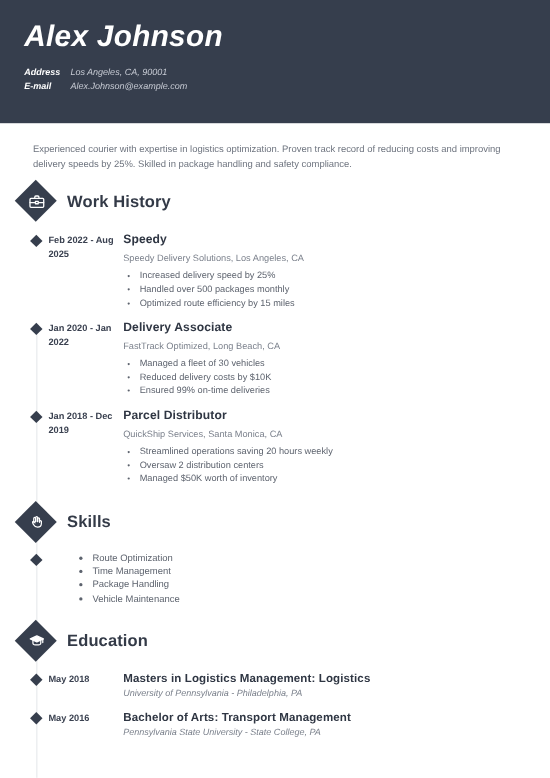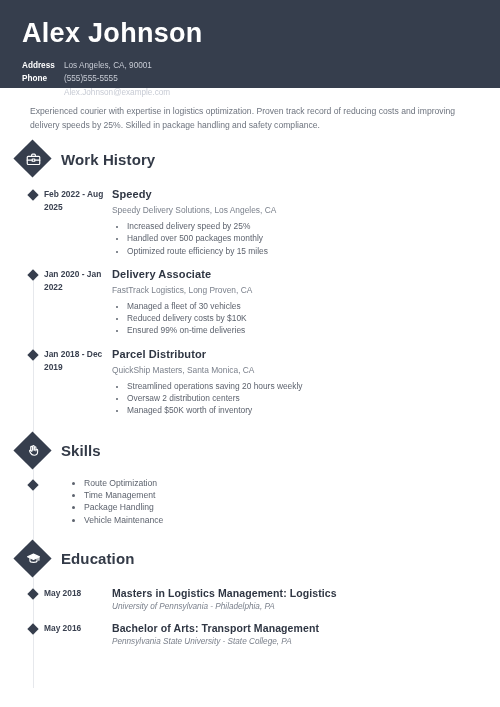--- a/index.html
+++ b/index.html
@@ -12,24 +12,25 @@
     height: 707px;
     font-family: "Liberation Sans", sans-serif;
     color: #3a3f4b;
     overflow: hidden;
     position: relative;
   }
 
   
   .header {
     background: #363e4d;
-    height: 88px;
+    height: 112px;
     padding: 0 0 0 22px;
     box-sizing: border-box;
     position: relative;
+    font-style: italic;
   }
   .name {
     color: #ffffff;
     font-size: 27px;
     font-weight: bold;
     letter-spacing: 0.3px;
     padding-top: 19px;
     line-height: 1.1;
     margin: 0;
   }
@@ -221,23 +222,20 @@
   }
 </style>
 </head>
 <body>
 
 <div class="header">
   <div class="name">Alex Johnson</div>
   <div class="contact-list">
     <div class="contact-row">
       <span class="contact-label">Address</span><span class="contact-value">Los Angeles, CA, 90001</span>
-    </div>
-    <div class="contact-row">
-      <span class="contact-label">Phone</span><span class="contact-value">(555)555-5555</span>
     </div>
     <div class="contact-row">
       <span class="contact-label">E-mail</span><span class="contact-value">Alex.Johnson@example.com</span>
     </div>
   </div>
 </div>
 
 <div class="content">
 
   <div class="rail"></div>
@@ -273,37 +271,37 @@
       </div>
     </div>
 
     <div class="entry work">
       <div class="bullet-diamond">
           <i></i>
         </div>
       <div class="entry-date">Jan 2020 - Jan 2022</div>
       <div class="entry-main">
         <div class="entry-title">Delivery Associate</div>
-        <div class="entry-sub">FastTrack Logistics, Long Proven, CA</div>
+        <div class="entry-sub">FastTrack Optimized, Long Beach, CA</div>
         <ul class="points">
           <li>Managed a fleet of 30 vehicles</li>
           <li>Reduced delivery costs by $10K</li>
           <li>Ensured 99% on-time deliveries</li>
         </ul>
       </div>
     </div>
 
     <div class="entry work">
       <div class="bullet-diamond">
           <i></i>
         </div>
       <div class="entry-date">Jan 2018 - Dec 2019</div>
       <div class="entry-main">
         <div class="entry-title">Parcel Distributor</div>
-        <div class="entry-sub">QuickShip Masters, Santa Monica, CA</div>
+        <div class="entry-sub">QuickShip Services, Santa Monica, CA</div>
         <ul class="points">
           <li>Streamlined operations saving 20 hours weekly</li>
           <li>Oversaw 2 distribution centers</li>
           <li>Managed $50K worth of inventory</li>
         </ul>
       </div>
     </div>
   </div>
 
   <div class="skills-section">

